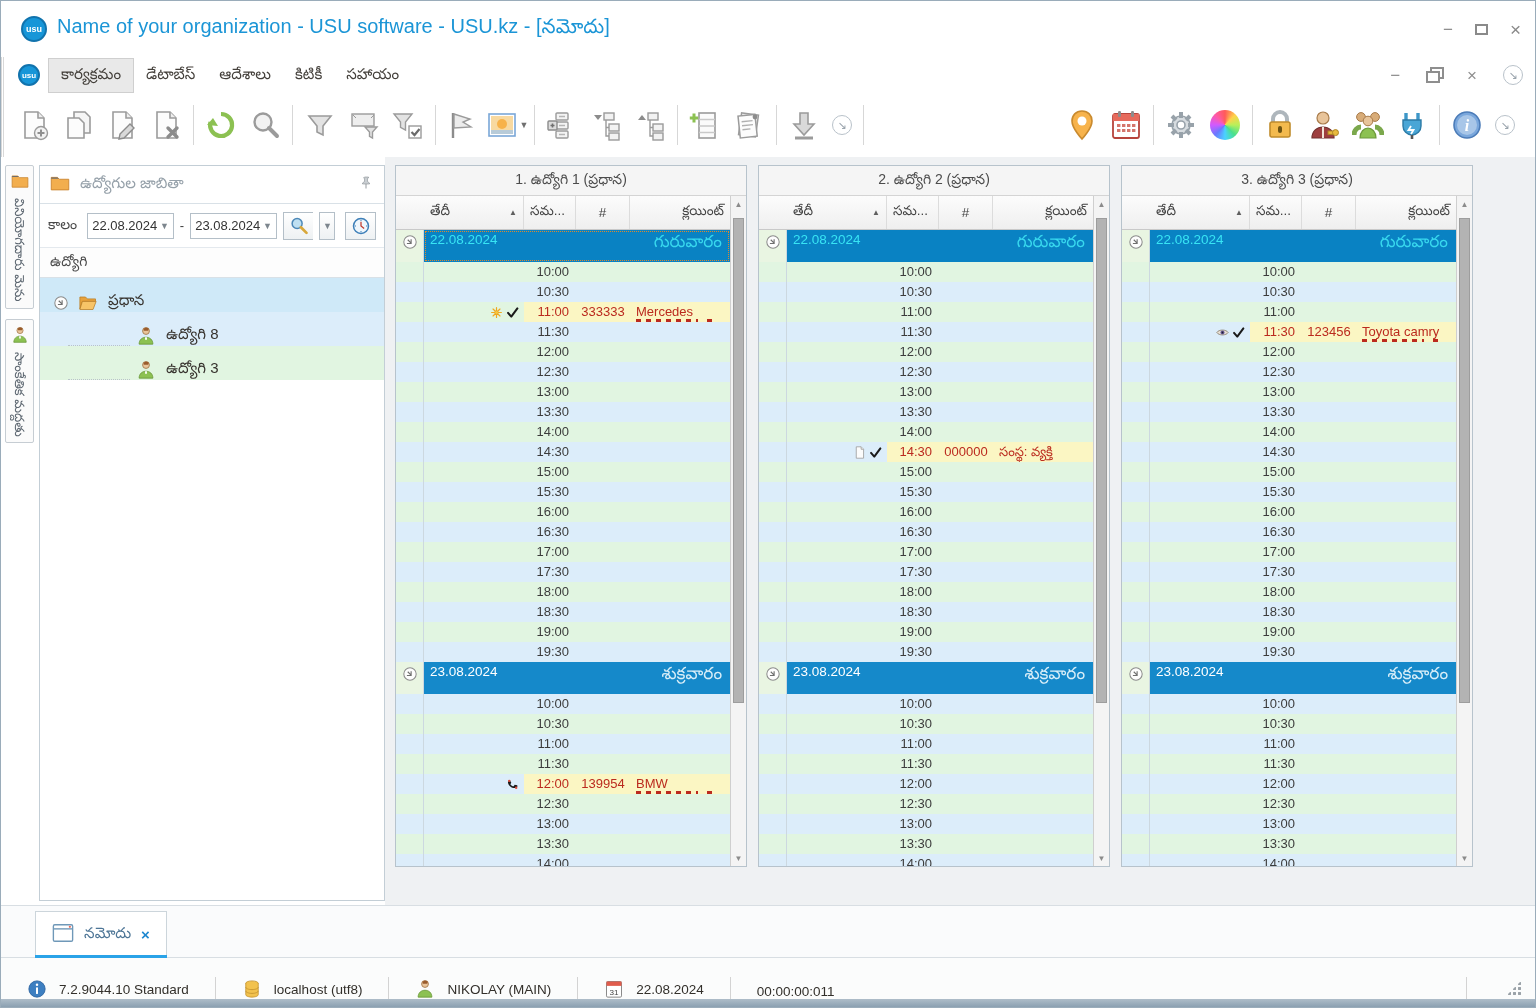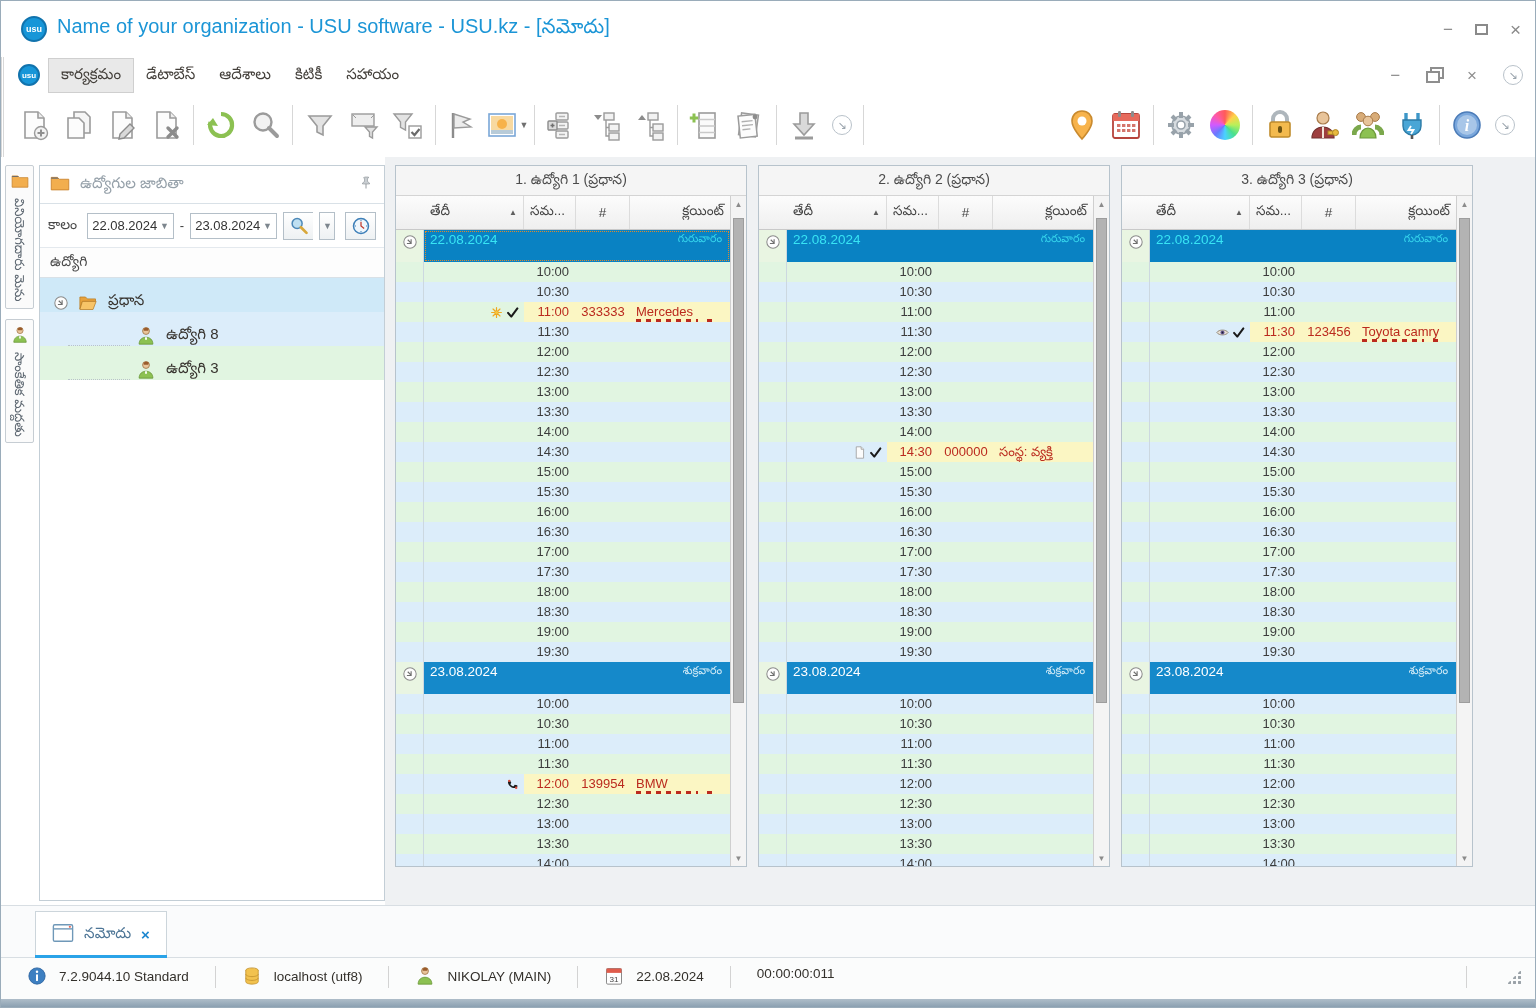--- a/index.html
+++ b/index.html
@@ -89,21 +89,21 @@
   .grid-body { flex:1; overflow:hidden; position:relative; }
   .srow { display:flex; height:20px; }
   .srow.banner { height:32px; }
   .cell-gutter { width:28px; flex:none; border-right:1px solid #ccd8e0; display:flex; align-items:flex-start; justify-content:center; padding-top:3px; }
   .cell-gutter svg { width:18px; height:18px; }
   .banner-box { flex:1; display:flex; align-items:flex-start; padding:2px 8px 0 6px; }
   .banner-box.d1 { background:var(--banner1); }
   .banner-box.d2 { background:var(--banner2); }
   .banner-box.focused { outline:1px dotted var(--focus); outline-offset:-2px; }
   .banner-date { font-size:13.5px; }
-  .banner-day { margin-left:auto; font-size:11px; }
+  .banner-day { margin-left:auto; font-size:17px; }
   .d1 .banner-date { color:var(--bdate1); } .d1 .banner-day { color:var(--bday1); }
   .d2 .banner-date { color:var(--bdate2); } .d2 .banner-day { color:var(--bday2); }
   .cell-date { width:100px; flex:none; display:flex; align-items:center; justify-content:flex-end; gap:3px; padding-right:5px; }
   .cell-date svg { width:13px; height:13px; }
   .cell-time { width:52px; flex:none; text-align:right; padding:2px 7px 0 0; color:#3c3c3c; }
   .cell-num { width:54px; flex:none; padding-top:2px; text-align:center; }
   .cell-client { flex:1; padding:2px 4px 0 6px; position:relative; overflow:hidden; }
   .row-g { background:var(--rowg); }
   .row-b { background:var(--rowb); }
   .appt .cell-time,.appt .cell-num,.appt .cell-client { background:var(--apptbg); color:var(--apptred); }
@@ -118,21 +118,21 @@
 
   
   .tabbar { height:52px; flex:none; background:#fafbfc; border-top:1px solid #d8dee3; display:flex; align-items:flex-end; padding-left:34px; }
   .doc-tab { width:132px; height:46px; background:#fff; border:1px solid #ccd5db; border-bottom:none; display:flex; align-items:center; justify-content:center; gap:10px; position:relative; }
   .doc-tab svg { width:22px; height:20px; }
   .doc-tab-label { font-size:15px; color:#4d7596; }
   .doc-tab-close { color:#1e88d0; font-weight:bold; font-size:15px; cursor:default; }
   .tab-underline { position:absolute; left:-1px; right:-1px; bottom:-1px; height:3px; background:#2aa3e8; }
 
   
-  .statusbar { height:42px; flex:none; background:#fbfcfc; border-top:1px solid #d8dee3; display:flex; align-items:flex-start; padding:8px 14px 0 26px; }
+  .statusbar { height:42px; flex:none; background:#fbfcfc; border-top:1px solid #d8dee3; display:flex; align-items:flex-end; padding:15px 14px 0 26px; }
   .status-item { display:flex; align-items:center; gap:12px; color:#33302b; font-size:13.5px; white-space:nowrap; }
   .status-item svg { width:20px; height:20px; }
   .status-sep { width:1px; height:22px; background:#d3d3d3; margin:0 26px; }
   .grip { margin-left:auto; display:flex; align-items:center; gap:14px; }
   .grip-dots { width:14px; height:14px;
     background:radial-gradient(circle 1.5px, #9aa2a8 1.4px, transparent 1.6px) 0 0/5px 5px; clip-path:polygon(100% 0,100% 100%,0 100%); }
   .bottomband { height:8px; flex:none; background:linear-gradient(#aebdc9,#8ba0b1); }
 </style>
 </head>
 <body>

